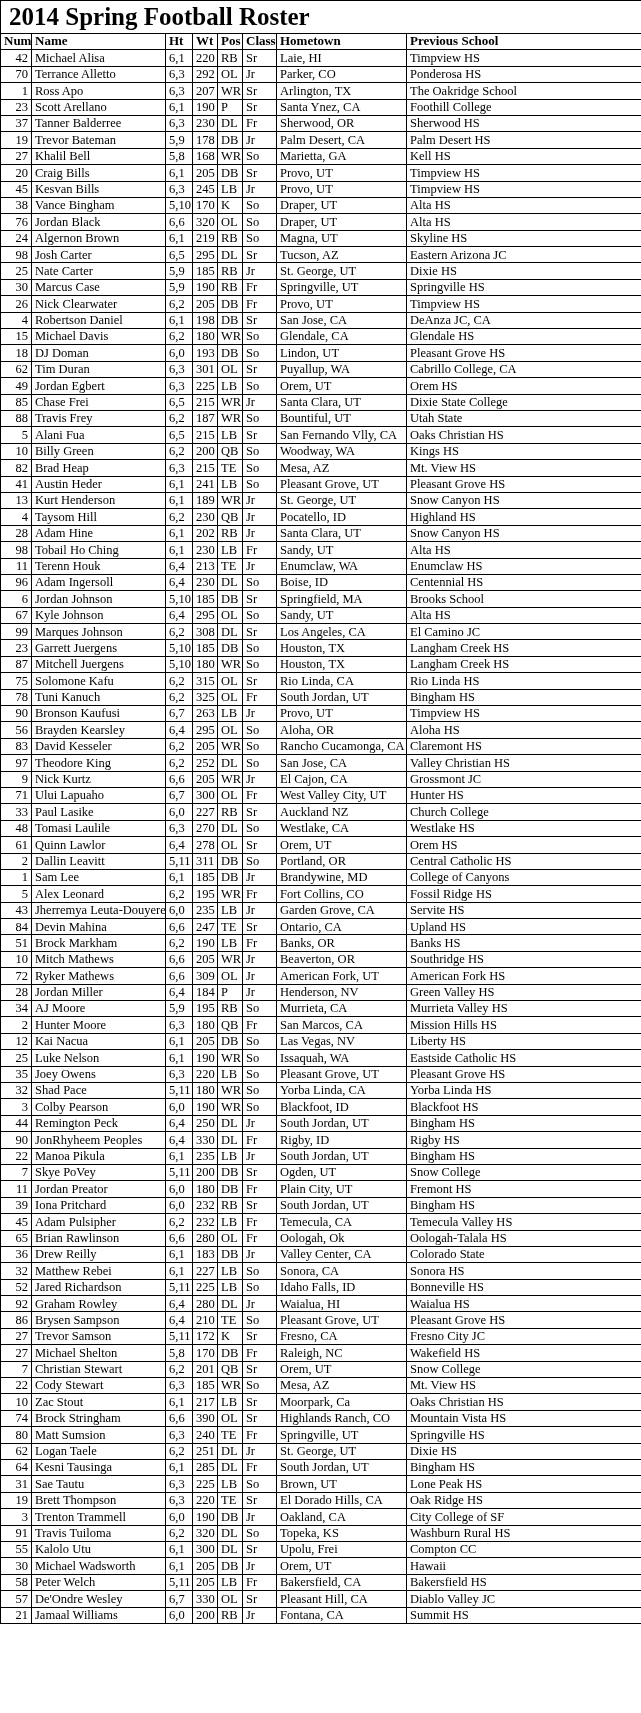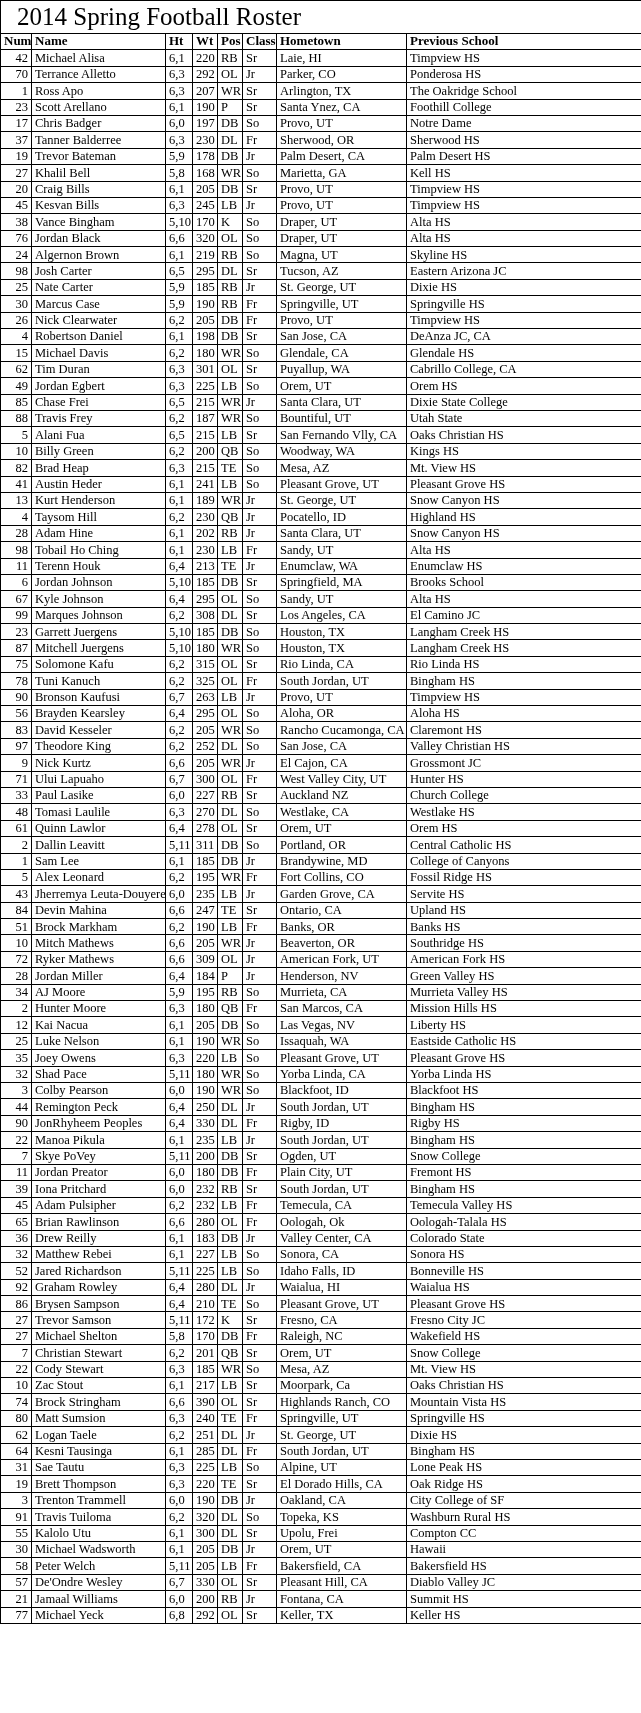--- a/index.html
+++ b/index.html
@@ -14,22 +14,22 @@
     padding:1px 3px;
     white-space:nowrap;
     overflow:hidden;
     text-align:left;
     vertical-align:middle;
     height:13.4px;
   }
   th.title{
     font-size:25px;
     line-height:26px;
-    font-weight:normal;
-    padding:2px 16px;
+    font-weight:bold;
+    padding:2px 8px;
     height:28px;
   }
   tr.header-row th{font-weight:bold;font-size:13px;}
   td.num{text-align:right;}
 </style>
 </head>
 <body>
 
 <div class="page">
   <table>
@@ -93,30 +93,20 @@
           <td class="num">23</td>
           <td>Scott Arellano</td>
           <td>6,1</td>
           <td>190</td>
           <td>P</td>
           <td>Sr</td>
           <td>Santa Ynez, CA</td>
           <td>Foothill College</td>
         </tr>
         <tr>
-          <td class="num">17</td>
-          <td>Chris Badger</td>
-          <td>6,0</td>
-          <td>197</td>
-          <td>DB</td>
-          <td>So</td>
-          <td>Provo, UT</td>
-          <td>Notre Dame</td>
-        </tr>
-        <tr>
           <td class="num">37</td>
           <td>Tanner Balderree</td>
           <td>6,3</td>
           <td>230</td>
           <td>DL</td>
           <td>Fr</td>
           <td>Sherwood, OR</td>
           <td>Sherwood HS</td>
         </tr>
         <tr>
@@ -243,20 +233,30 @@
           <td class="num">15</td>
           <td>Michael Davis</td>
           <td>6,2</td>
           <td>180</td>
           <td>WR</td>
           <td>So</td>
           <td>Glendale, CA</td>
           <td>Glendale HS</td>
         </tr>
         <tr>
+          <td class="num">18</td>
+          <td>DJ Doman</td>
+          <td>6,0</td>
+          <td>193</td>
+          <td>DB</td>
+          <td>So</td>
+          <td>Lindon, UT</td>
+          <td>Pleasant Grove HS</td>
+        </tr>
+        <tr>
           <td class="num">62</td>
           <td>Tim Duran</td>
           <td>6,3</td>
           <td>301</td>
           <td>OL</td>
           <td>Sr</td>
           <td>Puyallup, WA</td>
           <td>Cabrillo College, CA</td>
         </tr>
         <tr>
@@ -373,20 +373,30 @@
           <td class="num">11</td>
           <td>Terenn Houk</td>
           <td>6,4</td>
           <td>213</td>
           <td>TE</td>
           <td>Jr</td>
           <td>Enumclaw, WA</td>
           <td>Enumclaw HS</td>
         </tr>
         <tr>
+          <td class="num">96</td>
+          <td>Adam Ingersoll</td>
+          <td>6,4</td>
+          <td>230</td>
+          <td>DL</td>
+          <td>So</td>
+          <td>Boise, ID</td>
+          <td>Centennial HS</td>
+        </tr>
+        <tr>
           <td class="num">6</td>
           <td>Jordan Johnson</td>
           <td>5,10</td>
           <td>185</td>
           <td>DB</td>
           <td>Sr</td>
           <td>Springfield, MA</td>
           <td>Brooks School</td>
         </tr>
         <tr>
@@ -919,21 +929,21 @@
           <td>South Jordan, UT</td>
           <td>Bingham HS</td>
         </tr>
         <tr>
           <td class="num">31</td>
           <td>Sae Tautu</td>
           <td>6,3</td>
           <td>225</td>
           <td>LB</td>
           <td>So</td>
-          <td>Alpine, UT</td>
+          <td>Brown, UT</td>
           <td>Lone Peak HS</td>
         </tr>
         <tr>
           <td class="num">19</td>
           <td>Brett Thompson</td>
           <td>6,3</td>
           <td>220</td>
           <td>TE</td>
           <td>Sr</td>
           <td>El Dorado Hills, CA</td>
@@ -1002,25 +1012,15 @@
         <tr>
           <td class="num">21</td>
           <td>Jamaal Williams</td>
           <td>6,0</td>
           <td>200</td>
           <td>RB</td>
           <td>Jr</td>
           <td>Fontana, CA</td>
           <td>Summit HS</td>
         </tr>
-        <tr>
-          <td class="num">77</td>
-          <td>Michael Yeck</td>
-          <td>6,8</td>
-          <td>292</td>
-          <td>OL</td>
-          <td>Sr</td>
-          <td>Keller, TX</td>
-          <td>Keller HS</td>
-        </tr>
       </tbody>
   </table>
 </div>
 
 </body></html>

